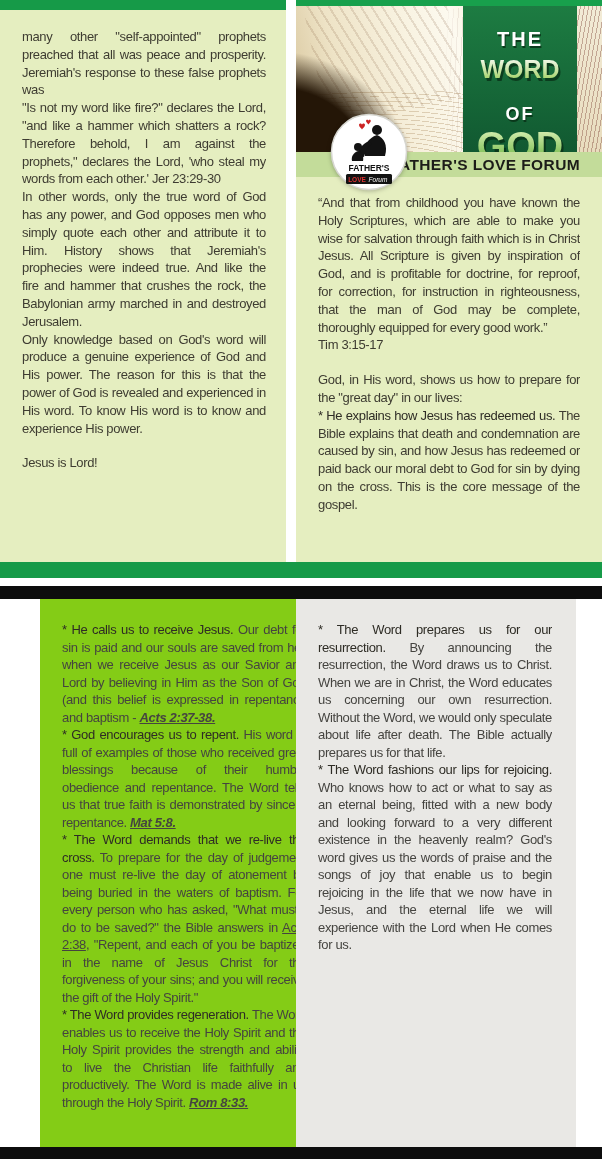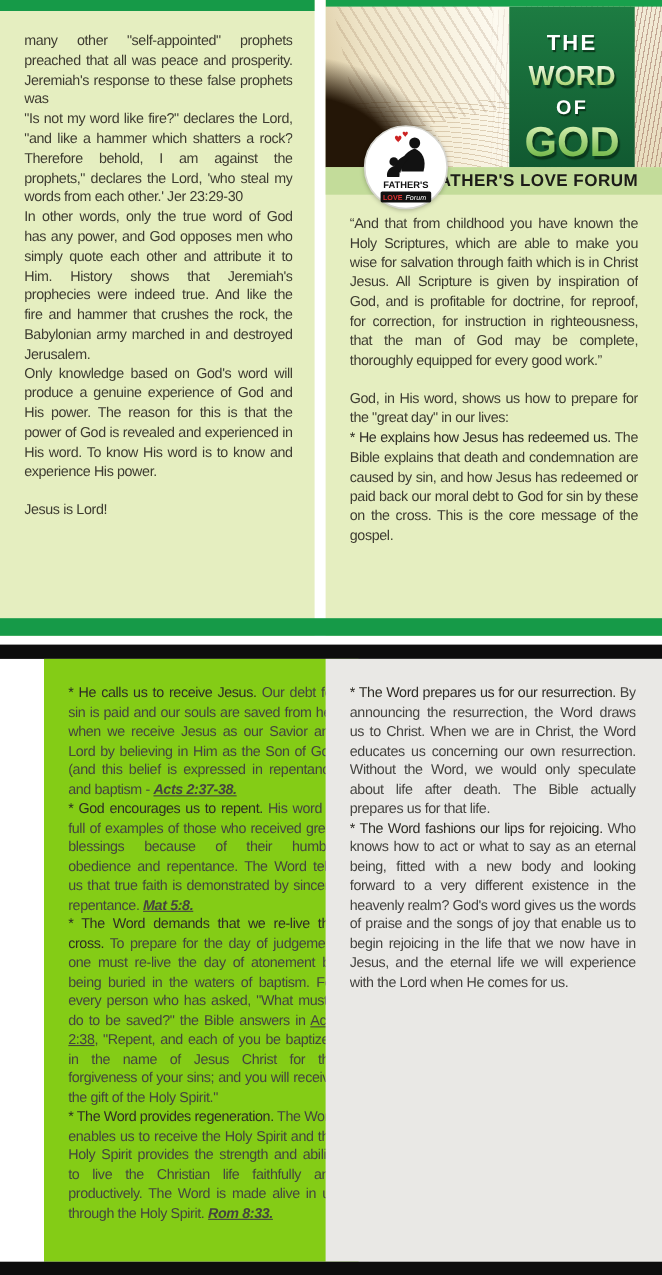--- a/index.html
+++ b/index.html
@@ -48,41 +48,41 @@
   .title-panel{position:absolute;left:167px;top:6px;width:114px;height:146px;z-index:3;
        background:linear-gradient(180deg,#1d7c42,#115931);
        display:flex;flex-direction:column;align-items:center;overflow:hidden;}
   .t-the{margin-top:22px;font-size:20px;font-weight:900;letter-spacing:2px;color:#ffffff;
        filter:drop-shadow(1px 2px 0 rgba(8,46,21,.8));line-height:22px;}
   .t-word{font-size:25px;font-weight:900;letter-spacing:0px;line-height:38px;
        background:linear-gradient(180deg,#ffffff 15%,#8cc63f 95%);
        -webkit-background-clip:text;background-clip:text;color:transparent;
        filter:drop-shadow(2px 3px 0 rgba(8,46,21,.75));}
   .t-of{font-size:18px;font-weight:900;letter-spacing:2px;color:#ffffff;line-height:21px;
-       filter:drop-shadow(1px 2px 0 rgba(8,46,21,.8));}
+       filter:drop-shadow(1px 2px 0 rgba(8,46,21,.8));margin-top:16px;}
   .t-god{font-size:38px;font-weight:700;line-height:42px;
        background:linear-gradient(180deg,#d9f0b4 10%,#5fae35 95%);
        -webkit-background-clip:text;background-clip:text;color:transparent;
        filter:drop-shadow(2px 3px 0 rgba(8,46,21,.75));}
   .sliver{position:absolute;left:281px;top:0;width:25px;height:152px;z-index:2;
        background:repeating-linear-gradient(100deg,rgba(110,45,35,.35) 0 1px,rgba(0,0,0,0) 1px 4px),
                   linear-gradient(180deg,#f3ecd8,#e8dcbd);}
   .banner{position:absolute;left:0;top:152px;width:306px;height:25px;background:#c3dc9a;z-index:1;
        display:flex;align-items:center;justify-content:center;padding-left:72px;box-sizing:border-box;}
   .banner span{font-size:15.5px;font-weight:700;color:#1c1c18;letter-spacing:.4px;}
   .logo{position:absolute;left:34px;top:113px;width:78px;height:78px;z-index:6;
        filter:drop-shadow(0 1px 2px rgba(0,0,0,.25));}
 
   
   .div-black{position:absolute;left:0;top:586px;width:602px;height:13px;background:#0d0d0d;}
   .footer-black{position:absolute;left:0;top:1147px;width:602px;height:12px;background:#0d0d0d;}
 
   
   .panel-bl{position:absolute;left:0;top:599px;width:286px;height:548px;background:#84cc16;margin-left:40px;}
-  .panel-br{position:absolute;left:296px;top:599px;width:306px;height:548px;background:#e9e8e5;}
+  .panel-br{position:absolute;left:296px;top:599px;width:280px;height:548px;background:#e9e8e5;}
   .bl-body{left:22px;right:20px;top:0;bottom:4px;padding-top:22px;
            font-size:13px;letter-spacing:-0.35px;line-height:17.5px;color:#454440;}
   .br-body{left:22px;right:24px;top:0;bottom:4px;padding-top:22px;
            font-size:13px;letter-spacing:-0.35px;line-height:17.5px;color:#454440;}
 </style>
 </head>
 <body>
 
 <div class="page">
 
@@ -135,23 +135,24 @@
         <path d="M36 8 c0 -1.6 2.4 -1.6 2.4 0 c0 -1.6 2.4 -1.6 2.4 0 c0 1.6 -2.4 2.8 -2.4 3.6 c0 -0.8 -2.4 -2 -2.4 -3.6 Z"></path>
       </g>
       <text x="39" y="58" text-anchor="middle" font-size="8.5" font-weight="bold" font-family="Liberation Sans, sans-serif" fill="#121212">FATHER'S</text>
       <rect x="16" y="61" width="46" height="10" rx="1.5" fill="#121212"></rect>
       <text x="27" y="68.5" text-anchor="middle" font-size="6.5" font-weight="bold" font-family="Liberation Sans, sans-serif" fill="#dd3333">LOVE</text>
       <text x="48" y="68.5" text-anchor="middle" font-size="6.5" font-style="italic" font-family="Liberation Sans, sans-serif" fill="#ffffff">Forum</text>
     </svg>
 
     <div class="textcol tr-body">
         <p><span class="run-n">“And that from childhood you have known the Holy Scriptures, which are able to make you wise for salvation through faith which is in Christ Jesus.  All Scripture is given by inspiration of God, and is profitable for doctrine, for reproof, for correction, for instruction in righteousness, that the man of God may be complete, thoroughly equipped for every good work.”</span></p>
+        <p><span class="run-n">Tim 3:15-17</span></p>
         <p class="gap"></p>
         <p><span class="run-n">God, in His word, shows us how to prepare for the "great day" in our lives:</span></p>
-        <p><span class="run-b">* He explains how Jesus has redeemed us.</span><span class="run-n"> The Bible explains that death and condemnation are caused by sin, and how Jesus has redeemed or paid back our moral debt to God for sin by these on the cross. This is the core message of the gospel.</span></p>
+        <p><span class="run-b">* He explains how Jesus has redeemed us.</span><span class="run-n"> The Bible explains that death and condemnation are caused by sin, and how Jesus has redeemed or paid back our moral debt to God for sin by dying on the cross. This is the core message of the gospel.</span></p>
       </div>
   </section>
 
   <div class="greenbar-bottom"></div>
 
   <div class="div-black"></div>
 
   <section class="panel-bl">
     <div class="textcol bl-body">
         <p><span class="run-b">* He calls us to receive Jesus.</span><span class="run-n"> Our debt for sin is paid and our souls are saved from hell when we receive Jesus as our Savior and Lord by believing in Him as the Son of God (and this belief is expressed in repentance and baptism - </span><span class="run-r">Acts 2:37-38.</span></p>

